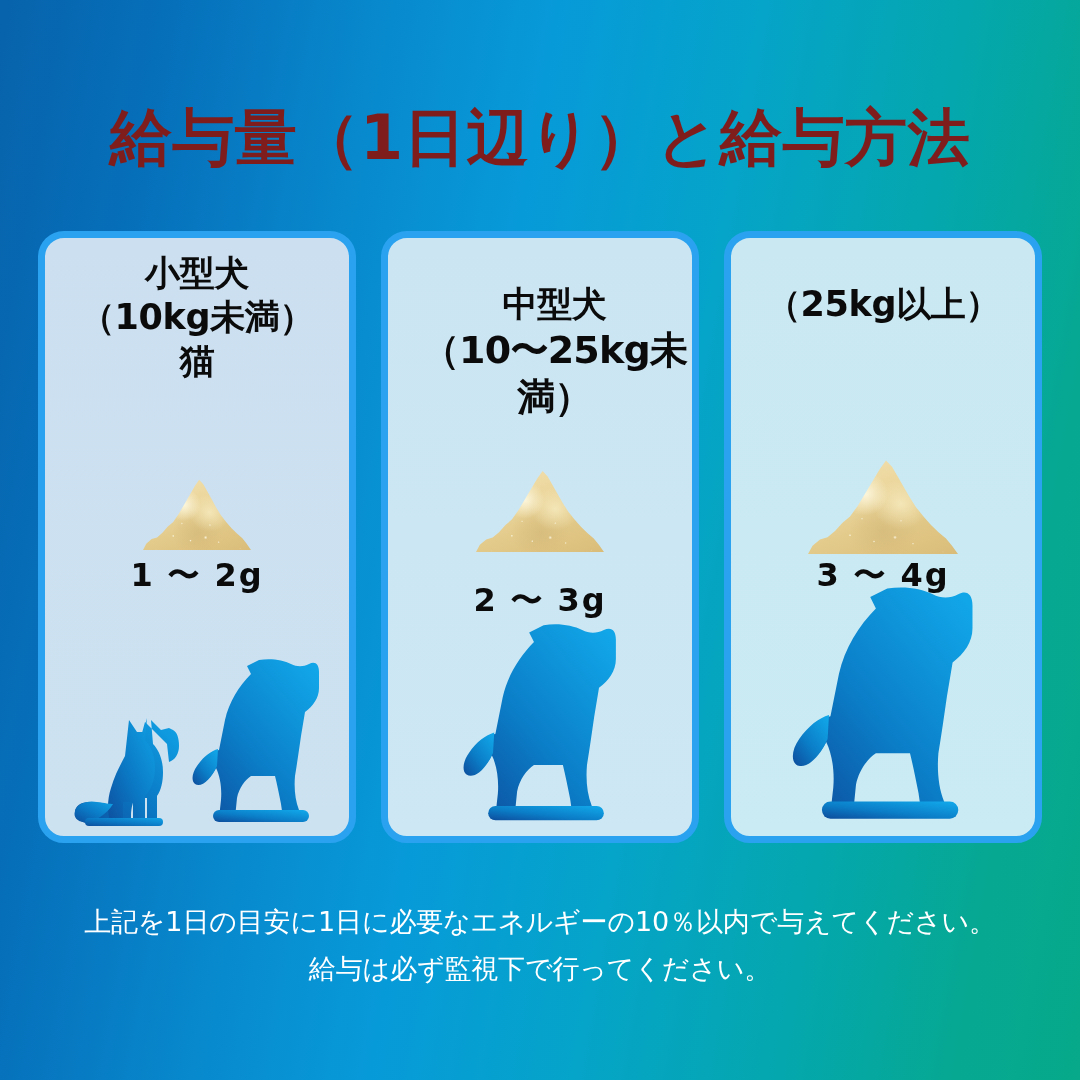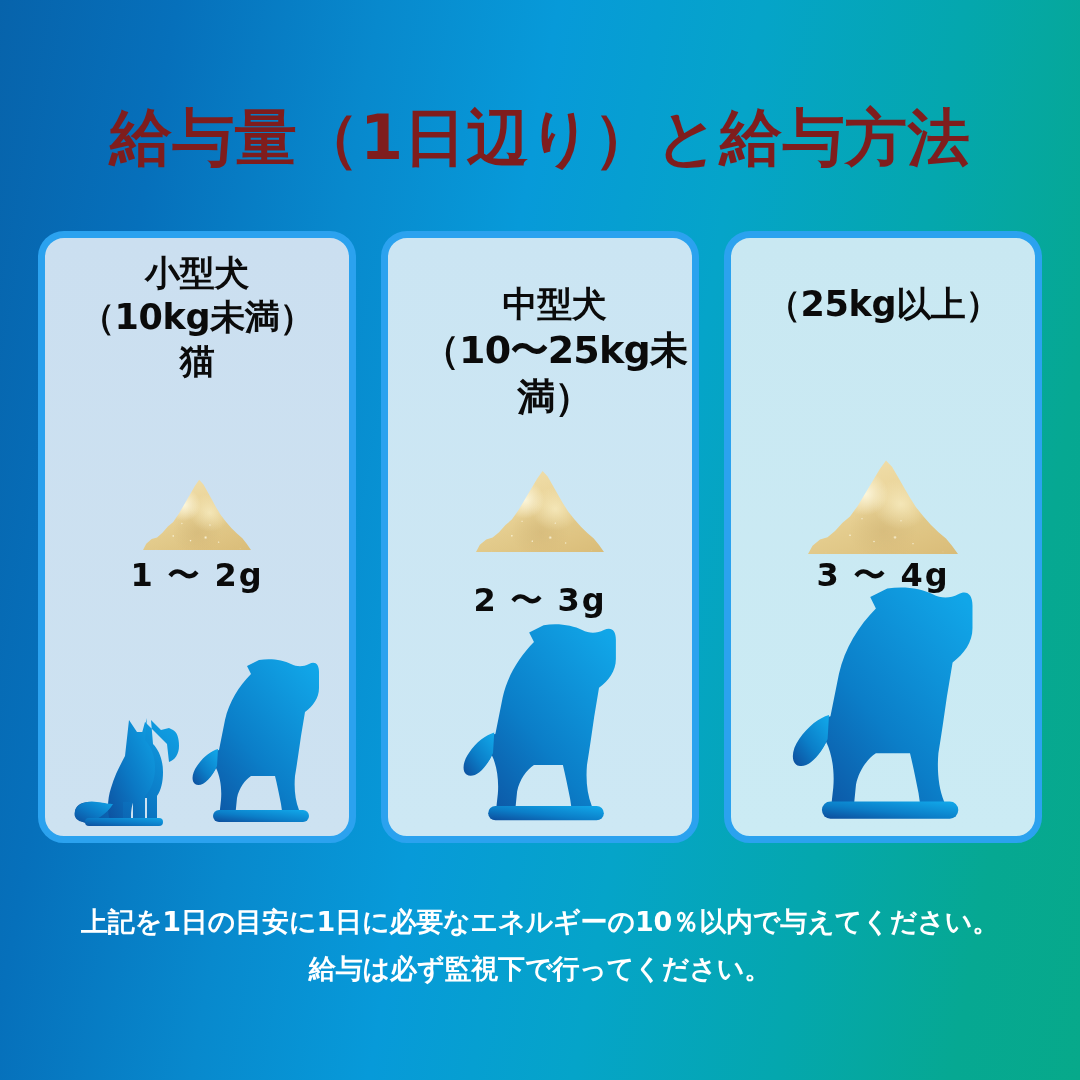--- a/index.html
+++ b/index.html
@@ -169,21 +169,20 @@
     position: absolute;
     top: 898px;
     left: 0;
     width: 1080px;
     text-align: center;
     color: #ffffff;
     font-size: 27px;
     line-height: 1.75;
     letter-spacing: -0.005em;
     white-space: nowrap;
-    font-weight: bold;
   }
 </style>
 </head>
 <body>
 
 <div class="poster">
 
   <div class="title">給与量（1日辺り）と給与方法</div>
 
   <div class="cards">

